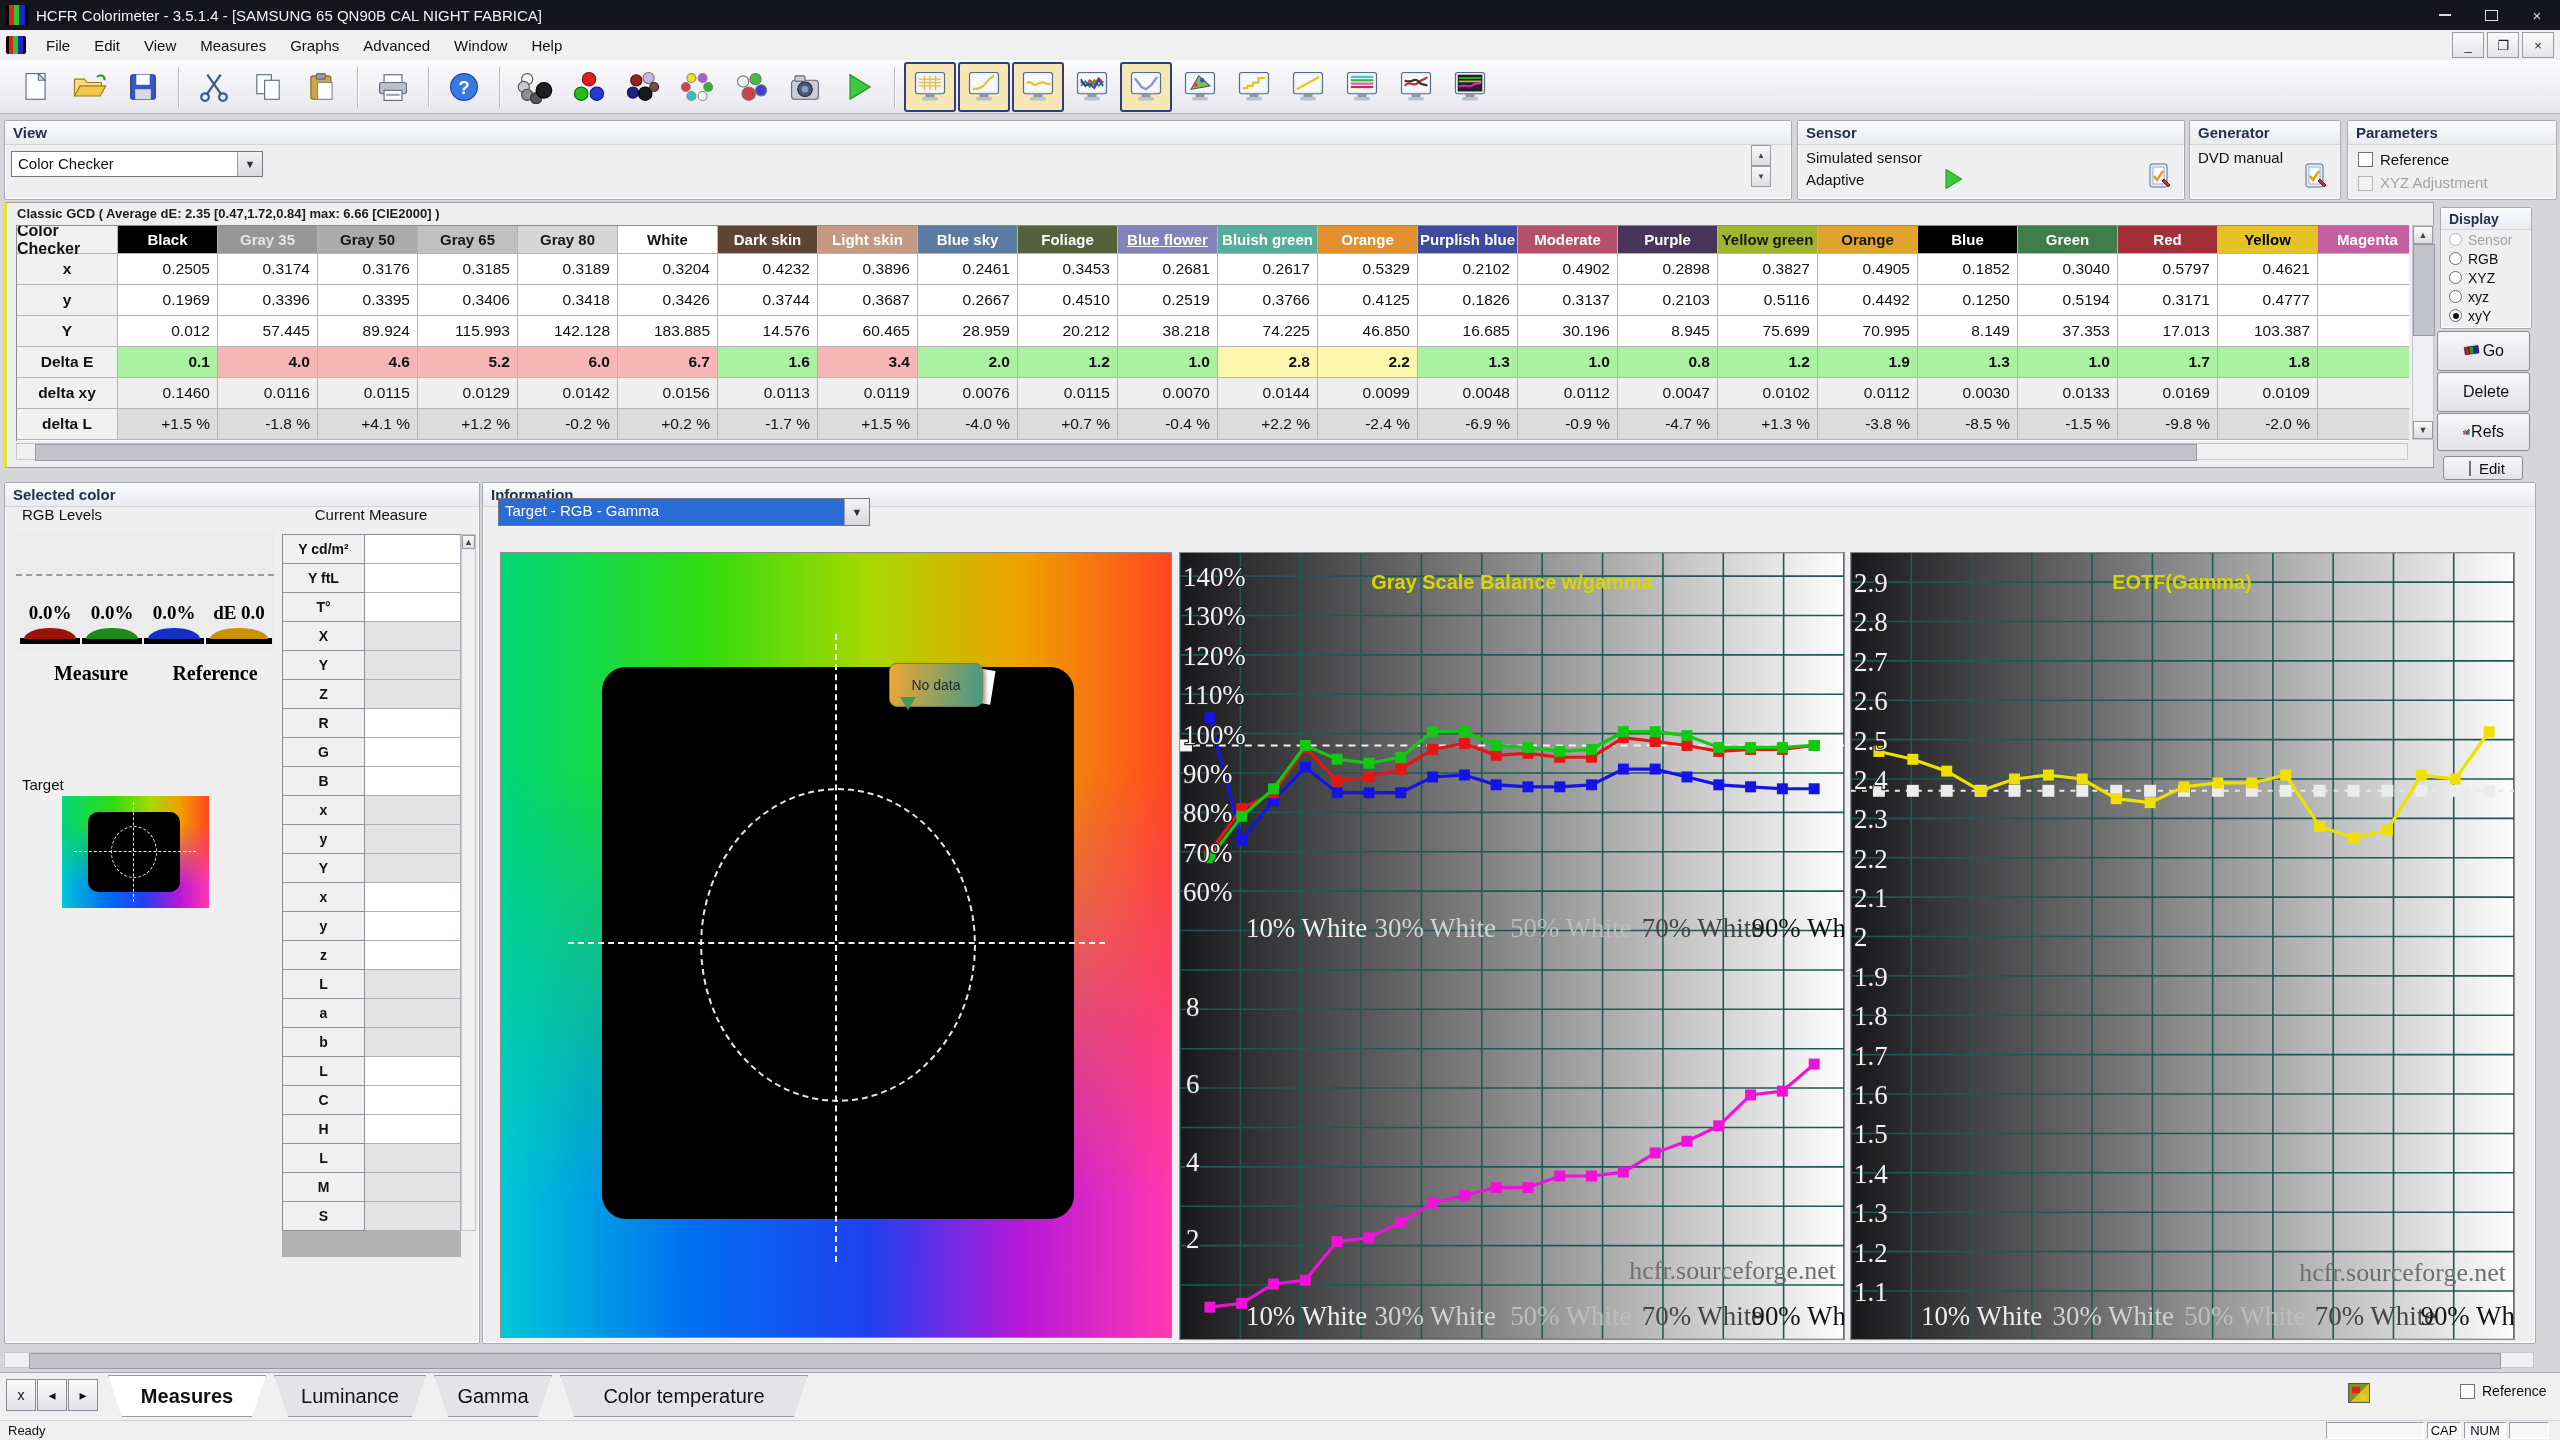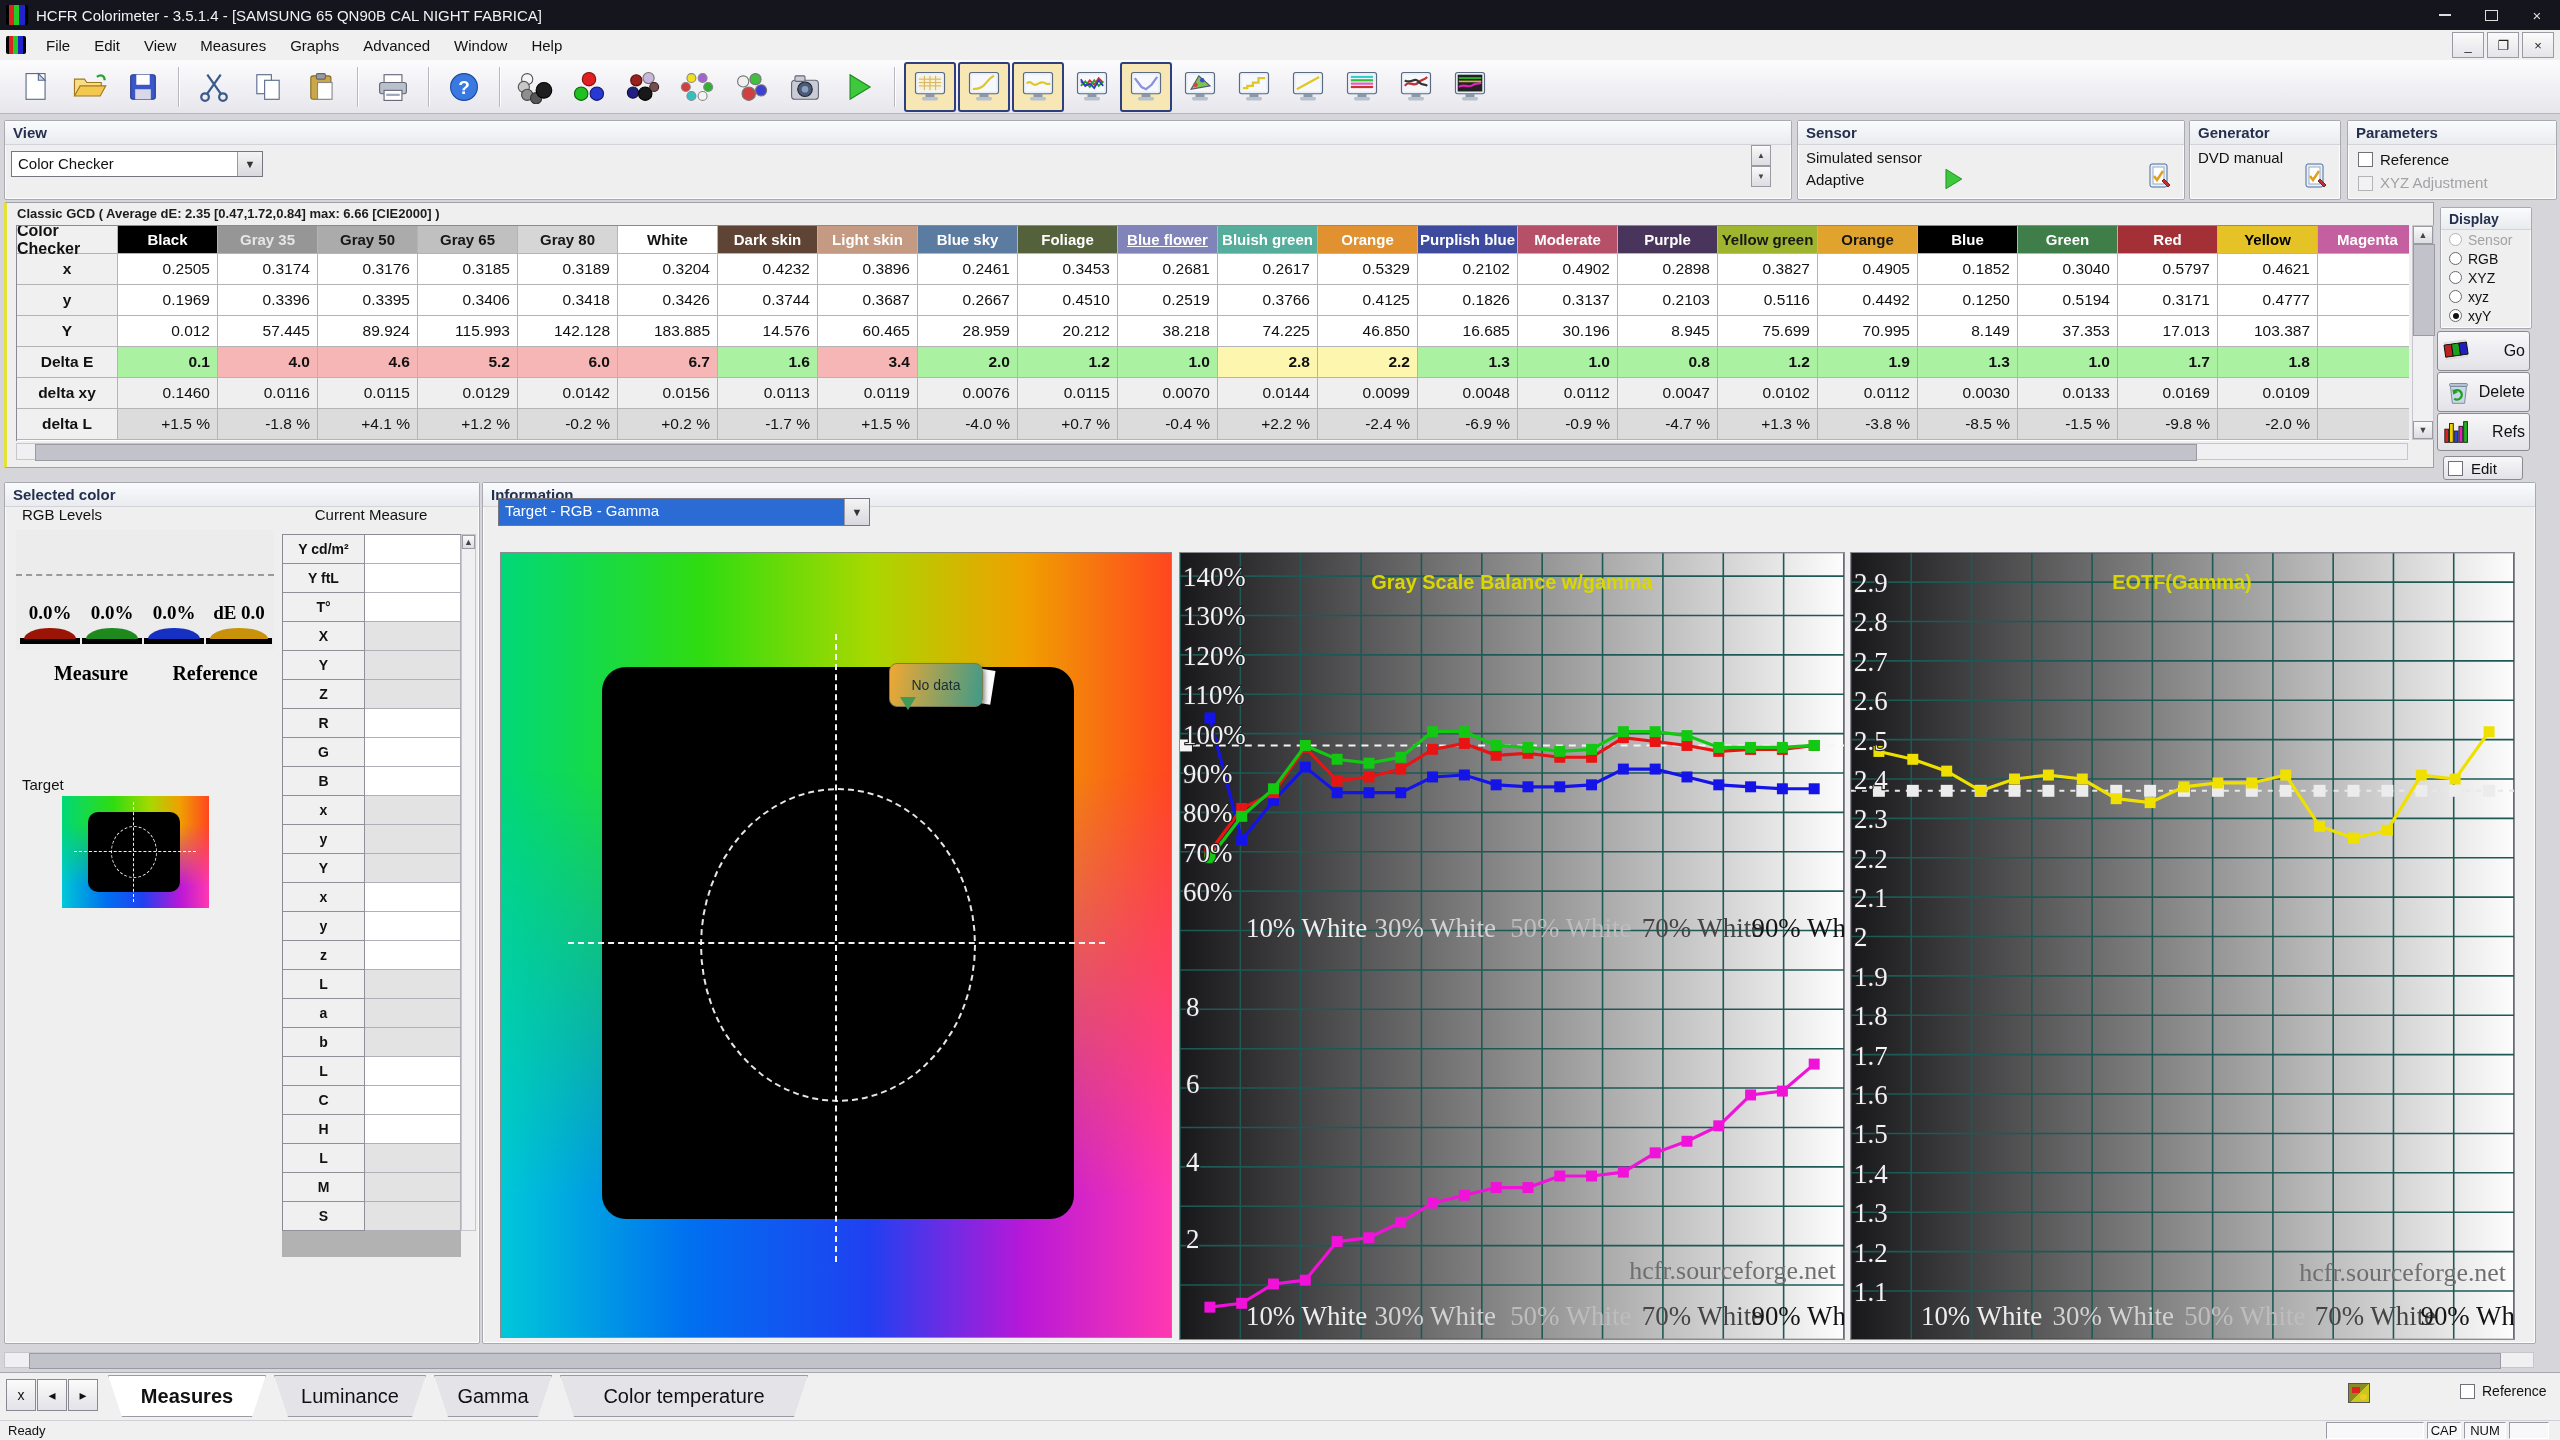--- a/index.html
+++ b/index.html
@@ -55,21 +55,21 @@
   
   .sb{background:#f0f0f2;border:1px solid #c6c6cc;box-sizing:border-box;}
   .sb-thumb{background:#c2c2ca;border:1px solid #9a9aa2;}
   .sb-arrow{background:linear-gradient(#fafafa,#dcdce2);border:1px solid #9a9aa2;display:flex;align-items:center;justify-content:center;font-size:9px;color:#444;box-sizing:border-box;}
   
   .radio-row{display:flex;align-items:center;height:19px;margin-left:8px;font-size:14px;color:#111;}
   .radio{width:13px;height:13px;border-radius:50%;border:1px solid #6a6a72;background:#fff;margin-right:6px;position:relative;box-sizing:border-box;}
   .radio.on::after{content:"";position:absolute;left:2.5px;top:2.5px;width:6px;height:6px;border-radius:50%;background:#111;}
   .radio-row.disabled{color:#a2a2a6;}
   .radio-row.disabled .radio{border-color:#b4b4b8;}
-  .act-btn{position:absolute;display:flex;align-items:center;justify-content:space-between;padding:0 4px;background:linear-gradient(#f8f8fa,#e2e2e8);border:1px solid #8a8a92;border-radius:3px;font-size:16px;color:#111;box-sizing:border-box;}
+  .act-btn{position:absolute;display:flex;align-items:center;justify-content:space-between;padding:0 25px;background:linear-gradient(#f8f8fa,#e2e2e8);border:1px solid #8a8a92;border-radius:3px;font-size:16px;color:#111;box-sizing:border-box;}
   .act-btn svg{width:32px;height:30px;}
   
   .small-label{font-size:15px;color:#111;}
   .serif-bold{font-family:"Liberation Serif","DejaVu Serif",serif;font-weight:bold;}
   .bar-slot{position:absolute;width:60px;}
   .bar-label{text-align:center;font-size:19px;}
   .bar-base{position:absolute;bottom:0;left:0;right:0;height:6px;background:#000;}
   .bar-mound{position:absolute;bottom:5px;left:4px;right:4px;border-radius:50% 50% 0 0/100% 100% 0 0;}
   #measure-table{position:absolute;left:282px;top:534px;border-top:1px solid #8a8a92;border-left:1px solid #8a8a92;}
   .m-row{display:flex;height:29px;}

